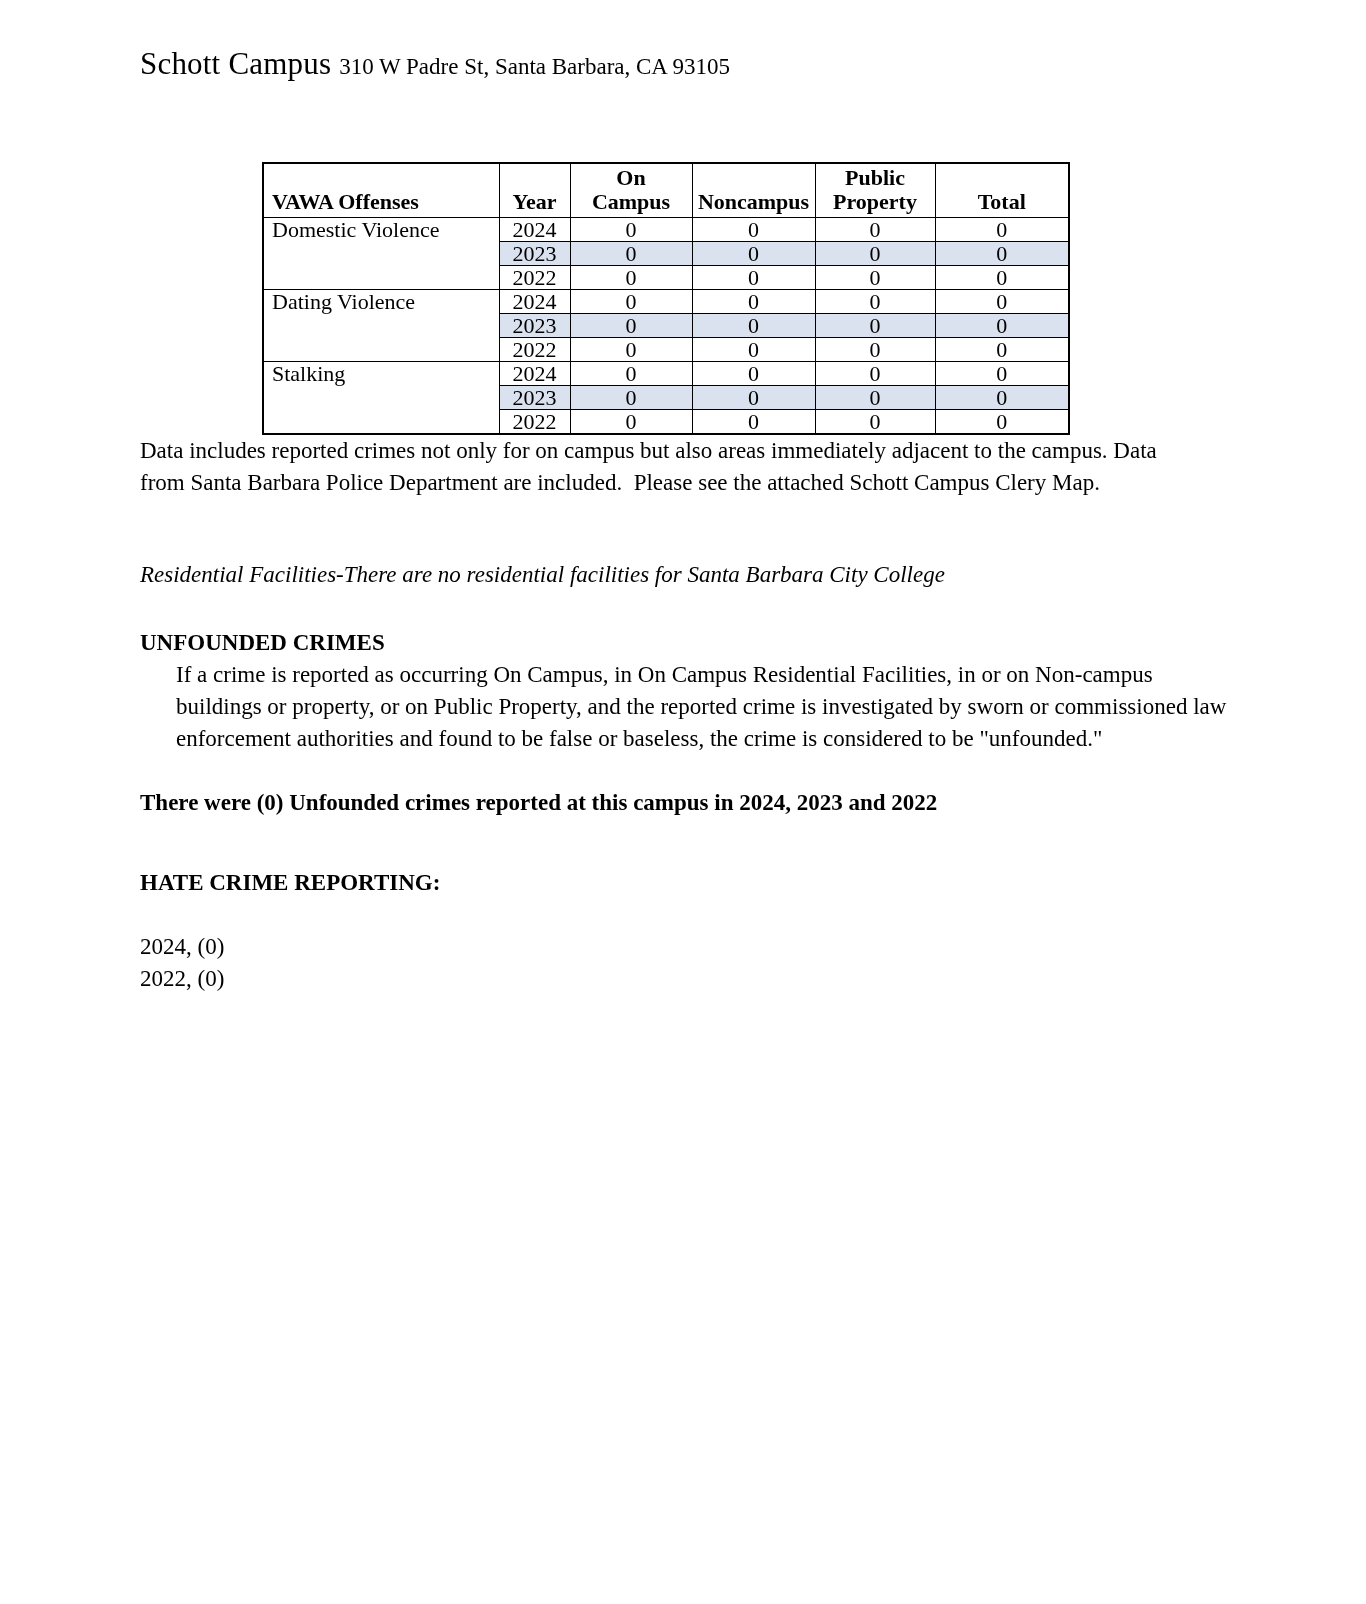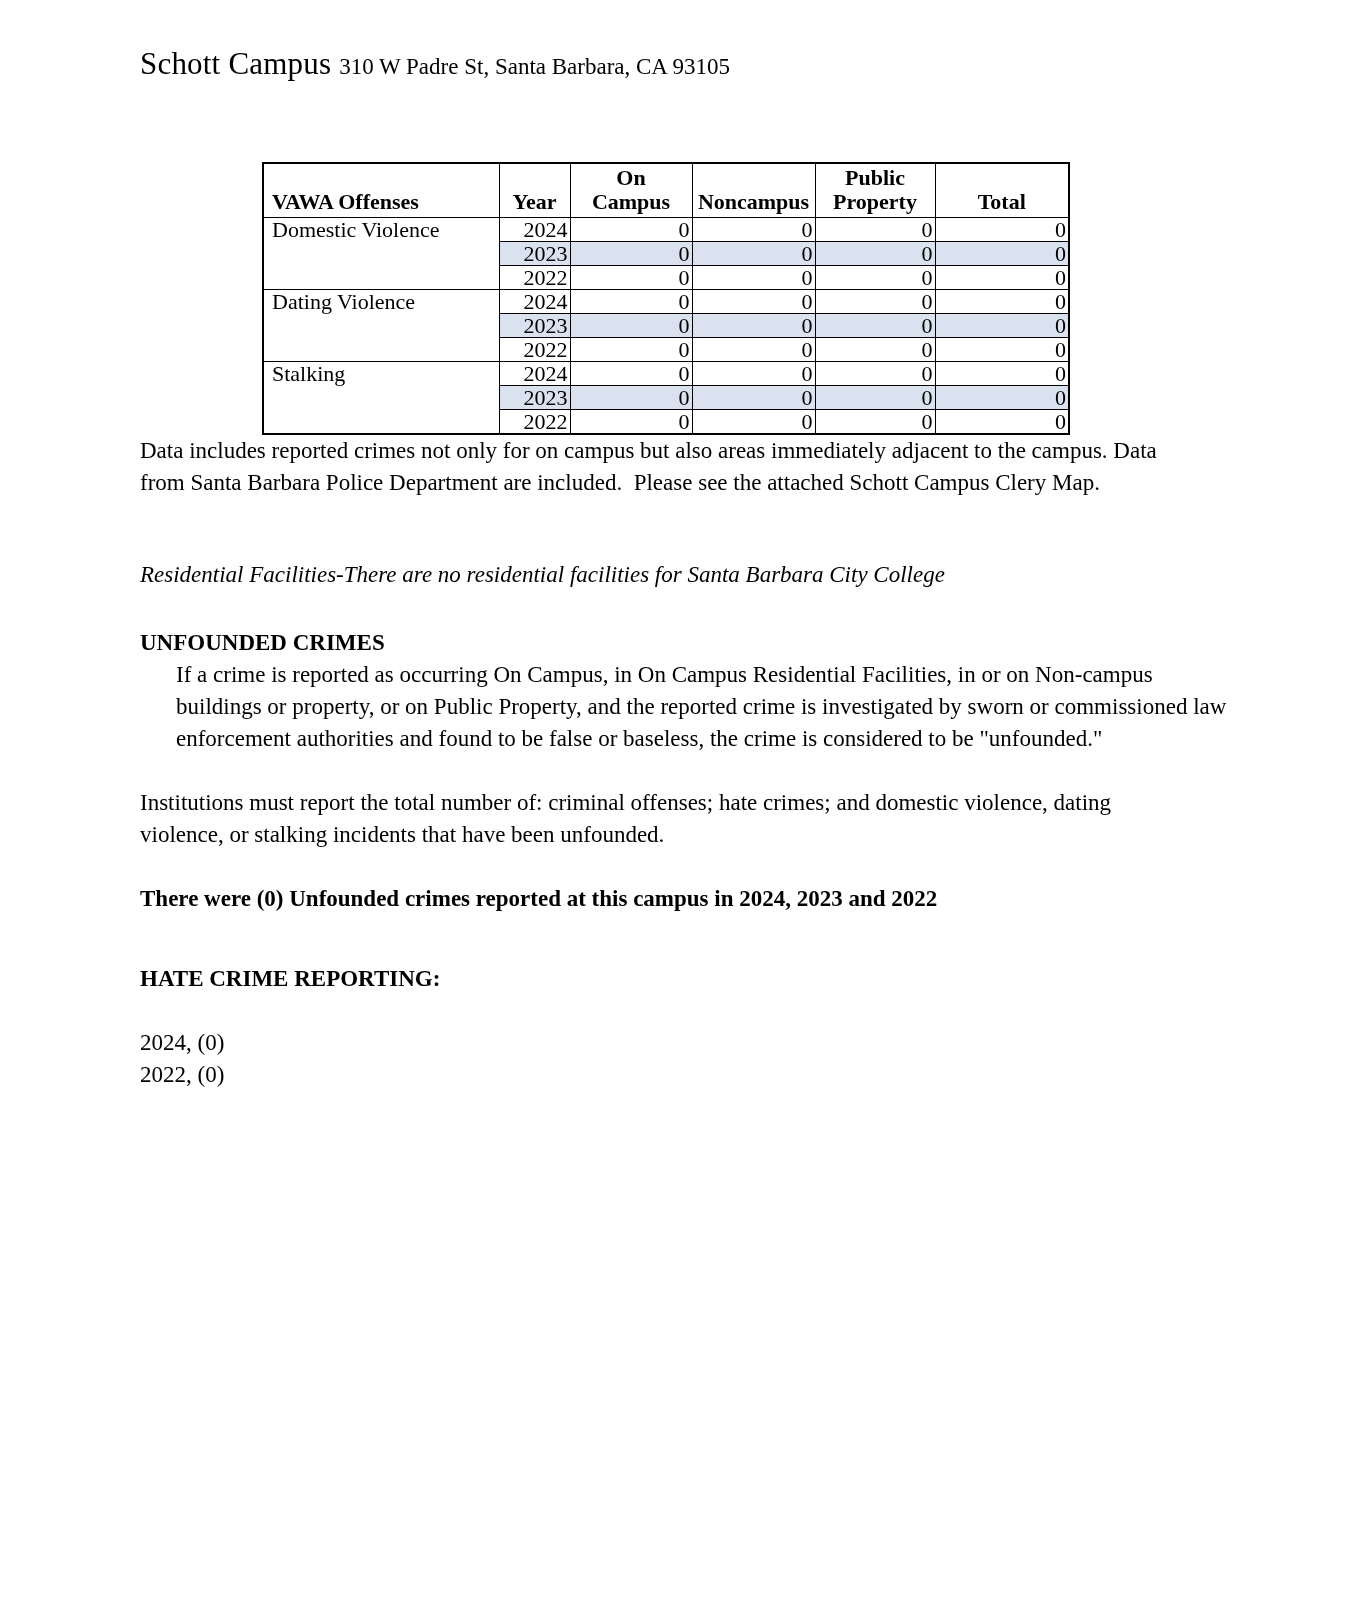--- a/index.html
+++ b/index.html
@@ -37,21 +37,21 @@
     text-align: center;
     height: 52px;
     padding: 2px 3px 3px 3px;
     white-space: pre-line;
     line-height: 24px;
   }
   table.vawa th.c-off { text-align: left; padding-left: 8px; }
   table.vawa td {
     height: 24px;
     line-height: 23px;
-    text-align: right;
+    text-align: center;
     padding: 0 2px;
   }
   table.vawa td.c-off {
     text-align: left;
     vertical-align: top;
     padding-left: 8px;
     background: #ffffff;
   }
   .w-off  { width: 236px; }
   .w-year { width: 71px;  }
@@ -182,21 +182,20 @@
   </div>
 
   <p class="body-text p-data">Data includes reported crimes not only for on campus but also areas immediately adjacent to the campus. Data from Santa Barbara Police Department are included.  Please see the attached Schott Campus Clery Map.</p>
 
   <p class="body-text p-residential">Residential Facilities-There are no residential facilities for Santa Barbara City College</p>
 
   <p class="body-text h-unfounded">UNFOUNDED CRIMES</p>
 
   <p class="body-text p-unfounded">If a crime is reported as occurring On Campus, in On Campus Residential Facilities, in or on Non-campus buildings or property, or on Public Property, and the reported crime is investigated by sworn or commissioned law enforcement authorities and found to be false or baseless, the crime is considered to be "unfounded."</p>
 
-  <p class="body-text p-institutions">Institutions must report the total number of: criminal offenses; hate crimes; and domestic violence, dating violence, or stalking incidents that have been unfounded.</p>
 
   <p class="body-text p-summary">There were (0) Unfounded crimes reported at this campus in 2024, 2023 and 2022</p>
 
   <p class="body-text h-hate">HATE CRIME REPORTING:</p>
 
   <div class="years-block">
     <div class="year-line">2024, (0)</div>
     <div class="year-line">2022, (0)</div>
   </div>
 

